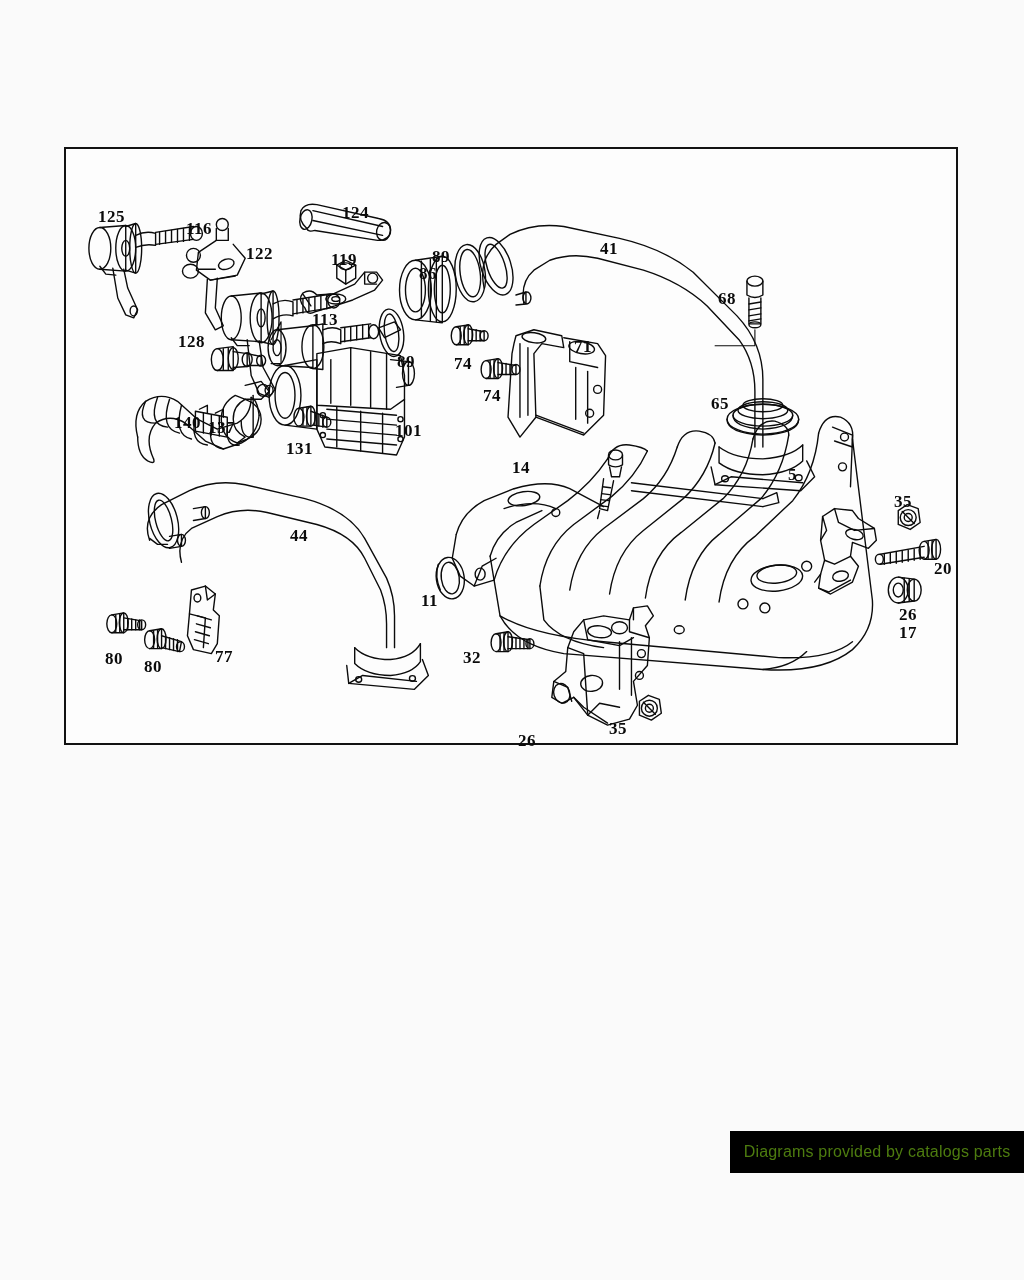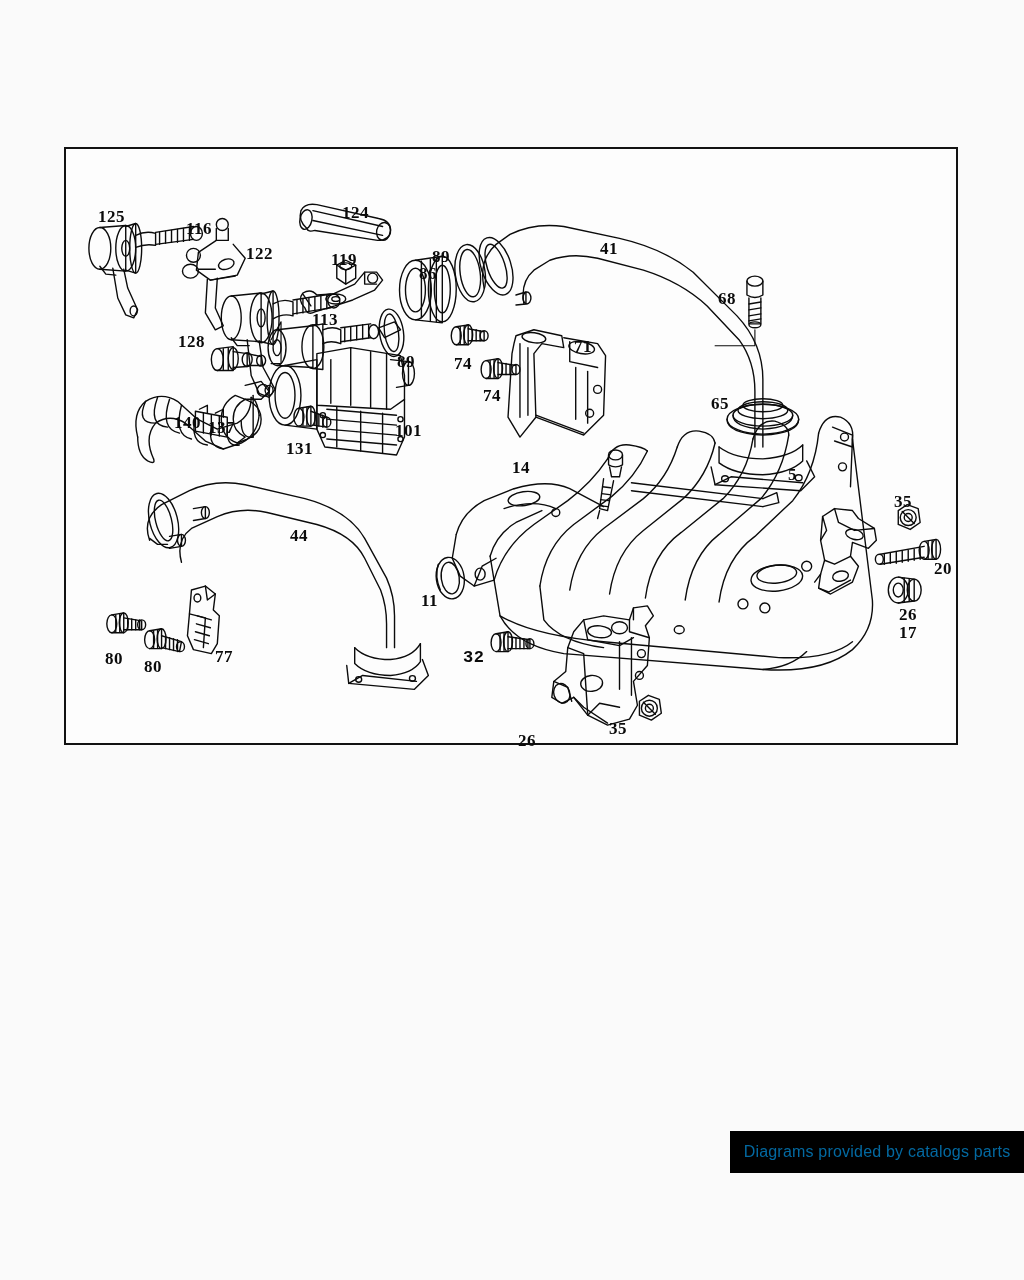--- a/index.html
+++ b/index.html
@@ -49,21 +49,21 @@
     line-height: 1;
     user-select: none;
   }
   #watermark {
     position: absolute;
     right: 0;
     bottom: 8px;
     width: 294px;
     height: 42px;
     background: #000000;
-    color: #0369a1;
+    color: #4d7c0f;
     font-family: "Liberation Sans", sans-serif;
     font-size: 16px;
     display: flex;
     align-items: center;
     justify-content: center;
     letter-spacing: 0.2px;
   }
 </style>
 </head>
 <body>
@@ -533,21 +533,21 @@
     <div class="callout" style="left:722px; top:317px;">5</div>
     <div class="callout" style="left:828px; top:344px;">35</div>
     <div class="callout" style="left:868px; top:411px;">20</div>
     <div class="callout" style="left:833px; top:457px;">26</div>
     <div class="callout" style="left:799px; top:475px;margin-left:34px;">17</div>
     <div class="callout" style="left:224px; top:378px;">44</div>
     <div class="callout" style="left:355px; top:443px;">11</div>
     <div class="callout" style="left:39px;  top:501px;">80</div>
     <div class="callout" style="left:78px;  top:509px;">80</div>
     <div class="callout" style="left:149px; top:499px;">77</div>
-    <div class="callout" style="left:397px; top:500px;font-family:Liberation Mono, monospace;">32</div>
+    <div class="callout" style="left:397px; top:500px;">32</div>
     <div class="callout" style="left:452px; top:583px;">26</div>
     <div class="callout" style="left:543px; top:571px;">35</div>
 
   </div>
 
   <div id="watermark">
     <span>Diagrams provided by catalogs parts</span>
   </div>
 
 </div>

